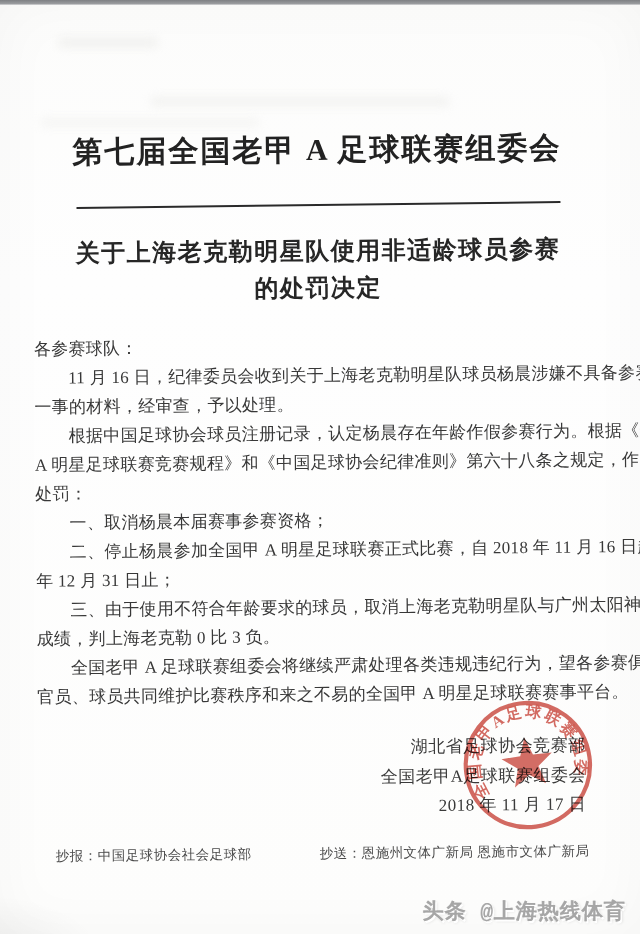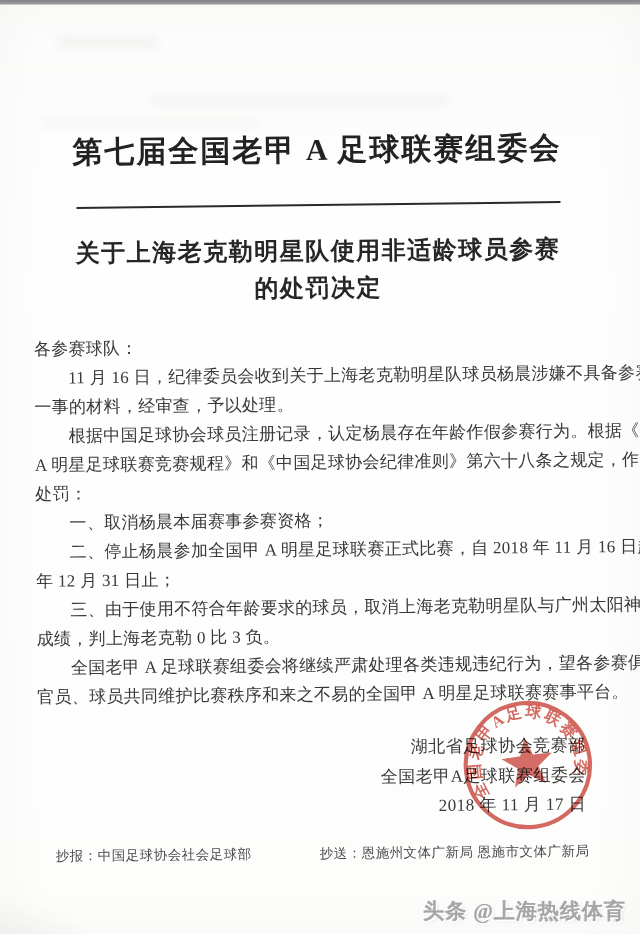--- a/index.html
+++ b/index.html
@@ -65,21 +65,21 @@
   }
   .cc-line .send{margin-left:64px;}
   .stamp{
     position:absolute;left:456px;top:698px;width:138px;height:138px;
     mix-blend-mode:multiply;
     opacity:0.88;
     transform:rotate(-7deg);
   }
   .watermark{
     position:absolute;right:14px;top:897px;
-    font-family:Liberation Serif, serif;
+    font-family:Liberation Mono, monospace;
     font-size:21px;font-weight:700;letter-spacing:1px;
     color:#a6a6a6;
     text-shadow:1.5px 1.5px 0 #ffffff,-0.5px -0.5px 0 rgba(125,125,125,0.45),2px 2px 3px rgba(0,0,0,0.12);
     white-space:nowrap;
   }
   .smudge{position:absolute;background:#f0f0ee;filter:blur(5px);border-radius:8px;}
   .smudge.s1{top:38px;left:58px;width:100px;height:9px;}
   .smudge.s2{top:96px;left:150px;width:300px;height:11px;opacity:.7;}
   .smudge.s3{top:118px;left:40px;width:220px;height:9px;opacity:.6;}
   .corner-shade{

